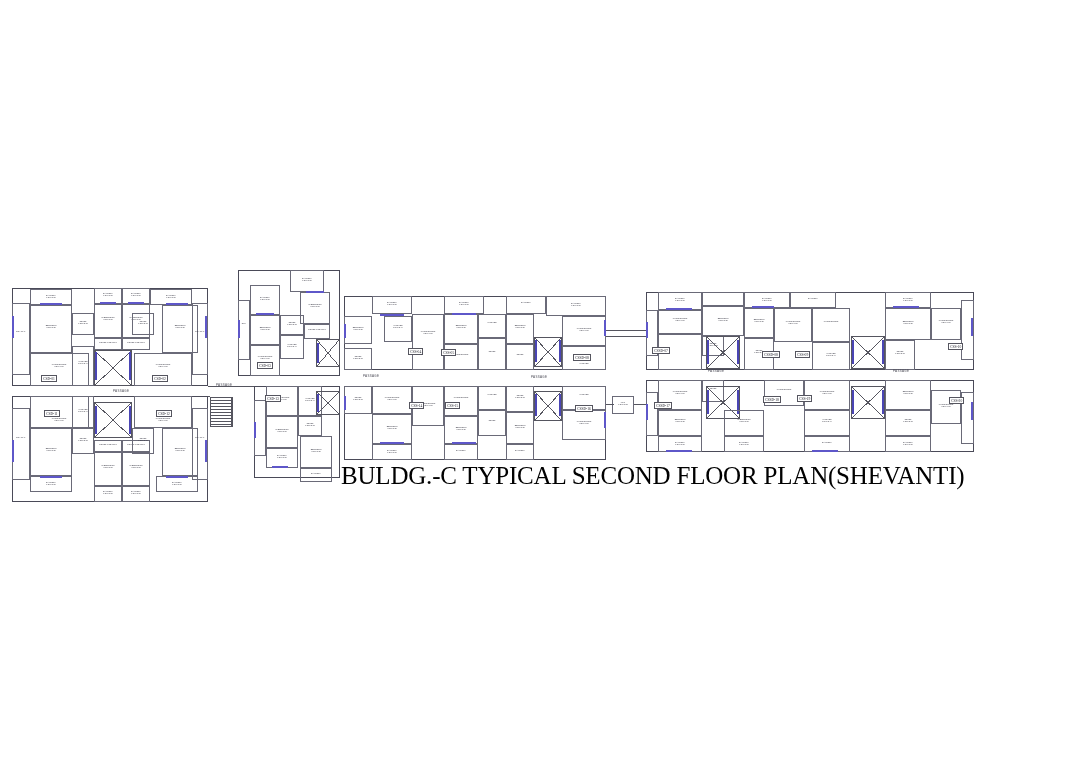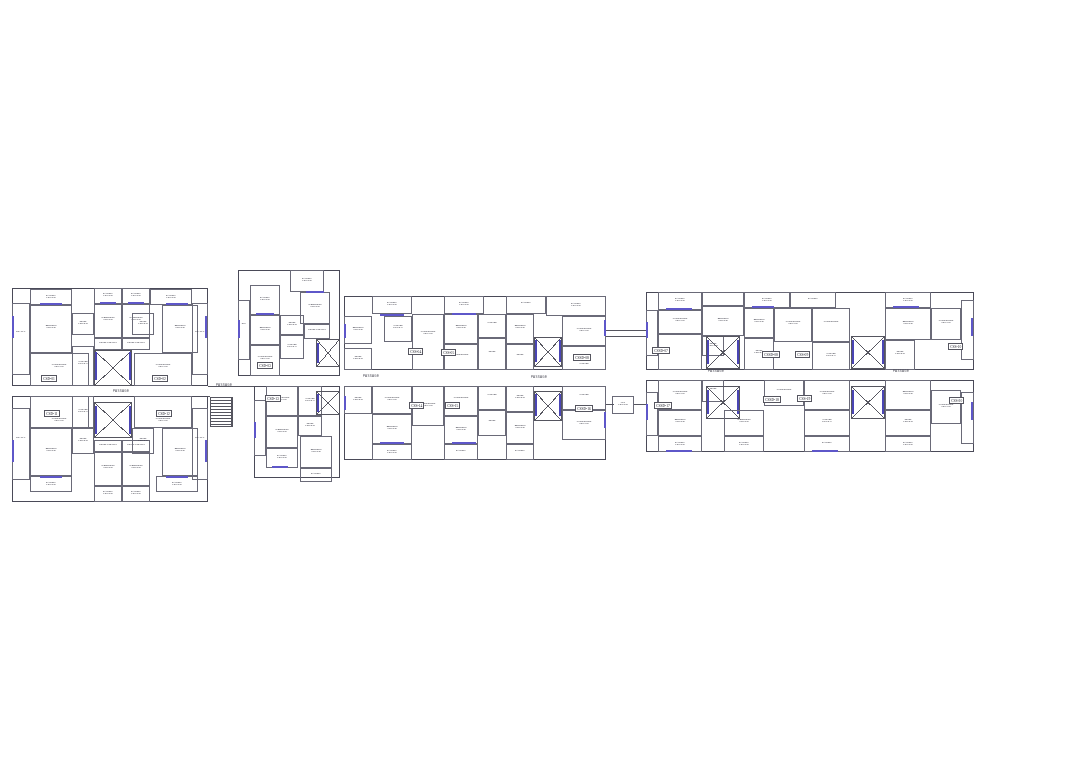--- a/index.html
+++ b/index.html
@@ -491,14 +491,15 @@
     <div class="unit" style="left:409px;top:402px;">CSS-14</div>
     <div class="unit" style="left:445px;top:402px;">CSS-15</div>
     <div class="unit" style="left:575px;top:405px;">CSSD-16</div>
     <div class="unit" style="left:654px;top:402px;">CSSD-17</div>
     <div class="unit" style="left:763px;top:396px;">CSSD-18</div>
     <div class="unit" style="left:797px;top:395px;">CSS-19</div>
     <div class="unit" style="left:949px;top:397px;">CSS-20</div>
 
   </div>
 
+  <div id="title">BULDG.-C TYPICAL SECOND FLOOR PLAN(SHEVANTI)</div>
 
 </div>
 
 </body></html>

